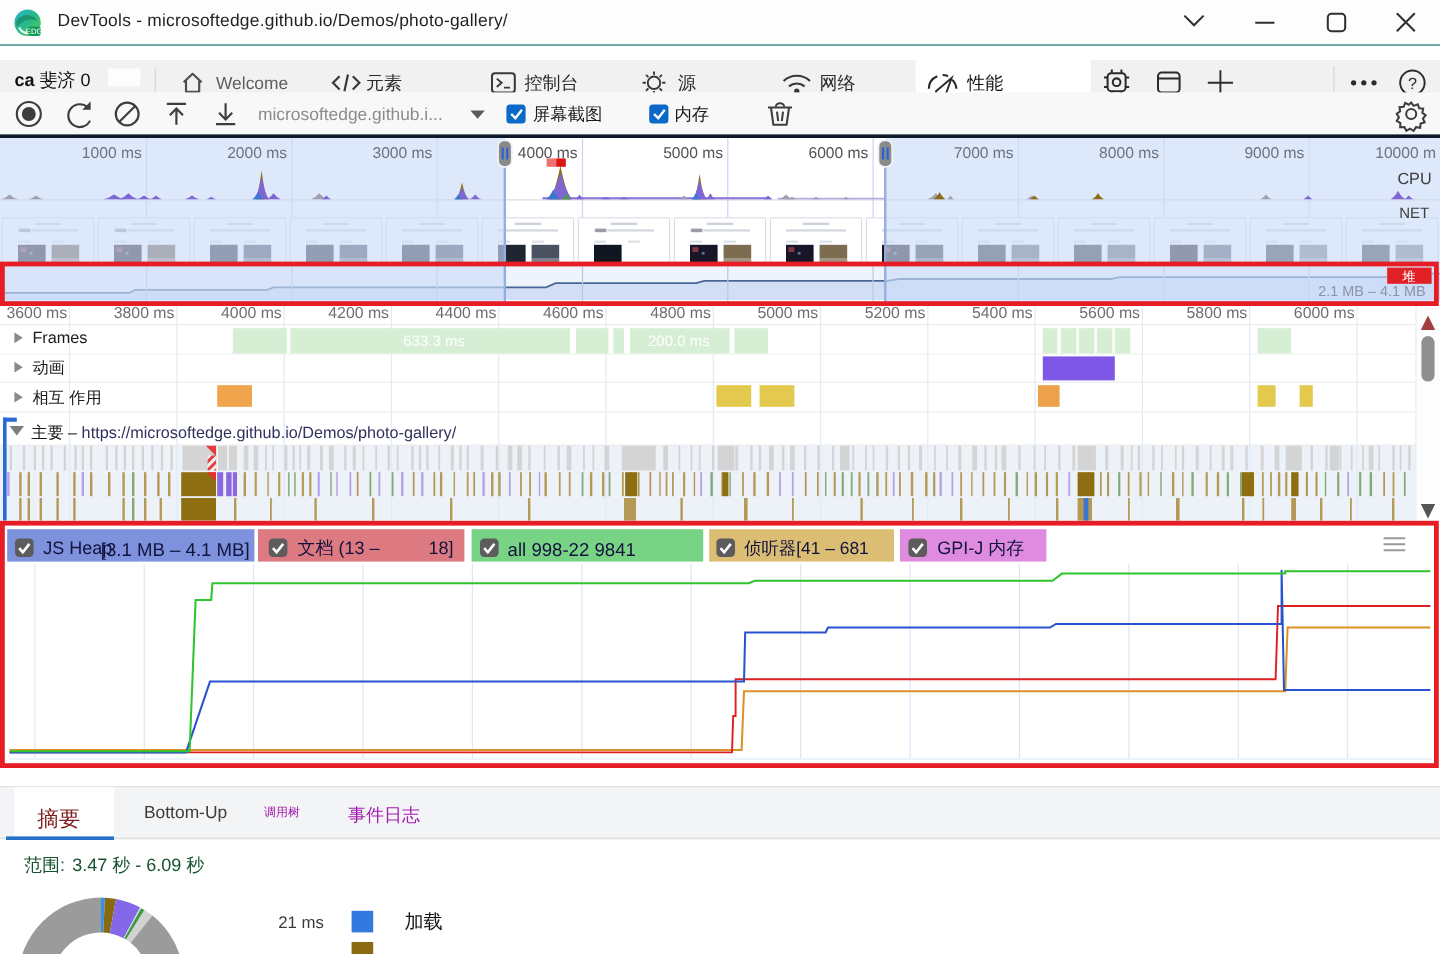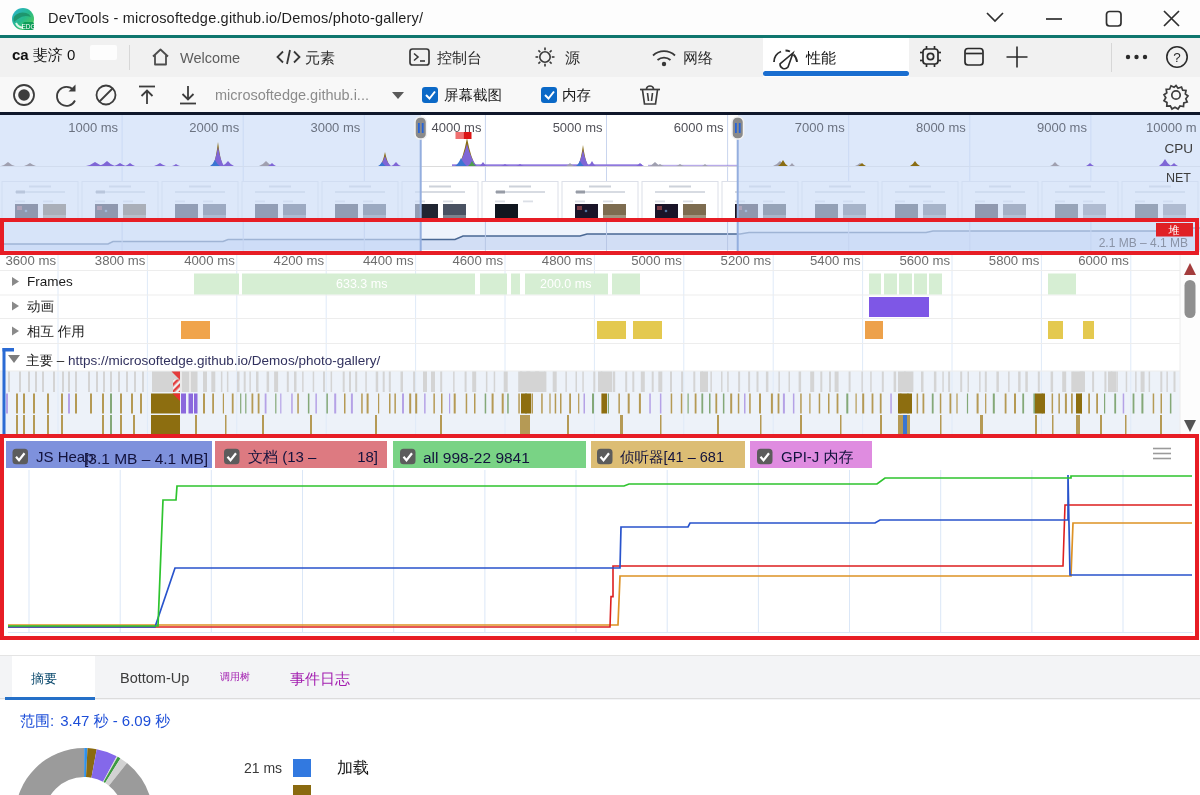--- a/index.html
+++ b/index.html
@@ -3,21 +3,21 @@
 <style>
 *{margin:0;padding:0;box-sizing:border-box}
 html,body{width:1200px;height:795px;overflow:hidden;background:#fff;
 font-family:"Liberation Sans",sans-serif;}
 .abs{position:absolute}
 svg text{font-family:"Liberation Sans",sans-serif;}
 </style></head>
 <body>
 <div class="abs" style="left:0;top:0;width:1200px;height:795px;background:#fff">
 
-<div class="abs" style="left:0;top:0;width:1200px;height:38px;background:#fdfdfd;border-bottom:3px solid #0f766e">
+<div class="abs" style="left:0;top:0;width:1200px;height:38px;background:#fdfdfd;border-bottom:1px solid #0f766e">
 <svg class="abs" style="left:10px;top:6px" width="28" height="28" viewBox="0 0 28 28">
  <defs>
           <linearGradient id="edg" x1="0" y1="0" x2="1" y2="1">
    <stop offset="0" stop-color="#2bb3d6"></stop>
             <stop offset="0.5" stop-color="#27b98a"></stop>
             <stop offset="1" stop-color="#5fd24a"></stop>
  </linearGradient>
         </defs>
  <circle cx="13" cy="13" r="11" fill="url(#edg)"></circle>
  <path d="M4,16 a9,7 0 0 1 17,-5 a11,8 0 0 0 -13,2 z" fill="#1c8f66" opacity="0.85"></path>
@@ -27,21 +27,21 @@
 </svg>
 <div class="abs" style="left:48px;top:10px;font-size:14.5px;color:#1f1f1f;letter-spacing:0.2px">DevTools - microsoftedge.github.io/Demos/photo-gallery/</div>
 <svg class="abs" style="left:980px;top:8px" width="210" height="24" viewBox="0 0 210 24">
  <path d="M7,5 L15,13 L23,5" stroke="#2f2f2f" stroke-width="1.7" fill="none"></path>
  <line x1="66" y1="11" x2="82" y2="11" stroke="#2f2f2f" stroke-width="1.7"></line>
  <rect x="126.5" y="3.5" width="14.5" height="14.5" rx="3" stroke="#2f2f2f" stroke-width="1.7" fill="none"></rect>
  <path d="M184,3 L199,18 M199,3 L184,18" stroke="#2f2f2f" stroke-width="1.7" fill="none"></path>
 </svg>
 </div>
 
-<div class="abs" style="left:0;top:38px;width:1200px;height:39px;background:#f1f1f1">
+<div class="abs" style="left:0;top:50px;width:1200px;height:39px;background:#f1f1f1">
  <div class="abs" style="left:90px;top:7px;width:27px;height:15px;background:#fdfdfd;border-radius:2px"></div>
  <div class="abs" style="left:12px;top:8px;font-size:15px;color:#111"><b>ca</b> 斐济 0</div>
  <div class="abs" style="left:129px;top:7px;width:1px;height:25px;background:#d7d7d7"></div>
  <div class="abs" style="left:763px;top:0;width:146px;height:39px;background:#fff"></div>
  <div class="abs" style="left:763px;top:33px;width:146px;height:4.5px;background:#1a6ed0;border-radius:2.5px"></div>
  <div class="abs" style="left:1111px;top:5px;width:1px;height:29px;background:#d7d7d7"></div>
  <svg class="abs" style="left:0;top:0" width="1200" height="39" viewBox="0 0 1200 39">
 
   <path d="M153,56.5 L160.5,49.5 L168,56.5 M155,55 L155,64.5 L166,64.5 L166,55" transform="translate(0,-38)" stroke="#4d4d4d" stroke-width="1.8" fill="none" stroke-linejoin="round"></path>
   <text x="180" y="24.5" font-size="14.5" fill="#5d5d5d">Welcome</text>
@@ -801,26 +801,26 @@
       <line x1="1153" y1="19.5" x2="1171" y2="19.5" stroke="#9a9a9a" stroke-width="1.6"></line>
       <line x1="1153" y1="24.5" x2="1171" y2="24.5" stroke="#9a9a9a" stroke-width="1.6"></line>
     </svg>
     <div class="abs" style="left:0;top:218px;width:1199px;height:37px;border:4.5px solid #e71d25"></div>
     <div class="abs" style="left:0;top:434px;width:1199px;height:206px;border:4.5px solid #e71d25"></div>
 <div class="abs" style="left:0;top:641px;width:1200px;height:154px;background:#fff">
  <div class="abs" style="left:0;top:14px;width:1200px;height:45px;background:#f3f4f6;border-top:1px solid #e4e4e4"></div>
  <div class="abs" style="left:12px;top:15px;width:83px;height:44px;background:#fff"></div>
  <div class="abs" style="left:0;top:57px;width:1200px;height:1px;background:#dcdcdc"></div>
  <div class="abs" style="left:5px;top:55.5px;width:90px;height:3.5px;background:#2570c8"></div>
- <div class="abs" style="left:31px;top:29px;font-size:13px;color:#0c4a6e">摘要</div>
+ <div class="abs" style="left:31px;top:29px;font-size:18px;color:#7f1d1d">摘要</div>
  <div class="abs" style="left:120px;top:29px;font-size:14.5px;color:#3b3b3b">Bottom-Up</div>
  <div class="abs" style="left:220px;top:29px;font-size:10px;color:#a21caf">调用树</div>
  <div class="abs" style="left:290px;top:29px;font-size:15px;color:#a21caf">事件日志</div>
- <div class="abs" style="left:20px;top:71px;font-size:15px;color:#1d4ed8">范围:<span style="margin-left:6px">3.47 秒 - 6.09 秒</span></div>
- <div class="abs" style="left:244px;top:119px;width:46px;font-size:14px;color:#3a3a3a;text-align:left">21 ms</div>
+ <div class="abs" style="left:20px;top:71px;font-size:15px;color:#14532d">范围:<span style="margin-left:6px">3.47 秒 - 6.09 秒</span></div>
+ <div class="abs" style="left:224px;top:119px;width:46px;font-size:14px;color:#3a3a3a;text-align:right">21 ms</div>
  <div class="abs" style="left:293px;top:118px;width:18px;height:18px;background:#3279e0"></div>
  <div class="abs" style="left:337px;top:117px;font-size:16px;color:#141414">加载</div>
  <div class="abs" style="left:293px;top:144px;width:18px;height:18px;background:#8a6a10"></div>
 <svg class="abs" style="left:0;top:95px" width="200" height="59" viewBox="0 0 200 59">
         <path d="M84.0,150.0 A69,69 0 1 1 84.2,12.0 L84.1,41.0 A40,40 0 1 0 84.0,121.0 Z" fill="#9b9b9b"></path>
         <path d="M84.2,12.0 A69,69 0 0 1 87.5,12.1 L86.0,41.1 A40,40 0 0 0 84.1,41.0 Z" fill="#3291e9"></path>
         <path d="M87.5,12.1 A69,69 0 0 1 96.7,13.2 L91.4,41.7 A40,40 0 0 0 86.0,41.1 Z" fill="#8a6a10"></path>
         <path d="M96.7,13.2 A69,69 0 0 1 116.7,20.2 L103.0,45.8 A40,40 0 0 0 91.4,41.7 Z" fill="#8468ea"></path>
         <path d="M116.7,20.2 A69,69 0 0 1 117.7,20.8 L103.5,46.1 A40,40 0 0 0 103.0,45.8 Z" fill="#d8d8d8"></path>
         <path d="M117.7,20.8 A69,69 0 0 1 120.4,22.4 L105.1,47.0 A40,40 0 0 0 103.5,46.1 Z" fill="#3d9a41"></path>

